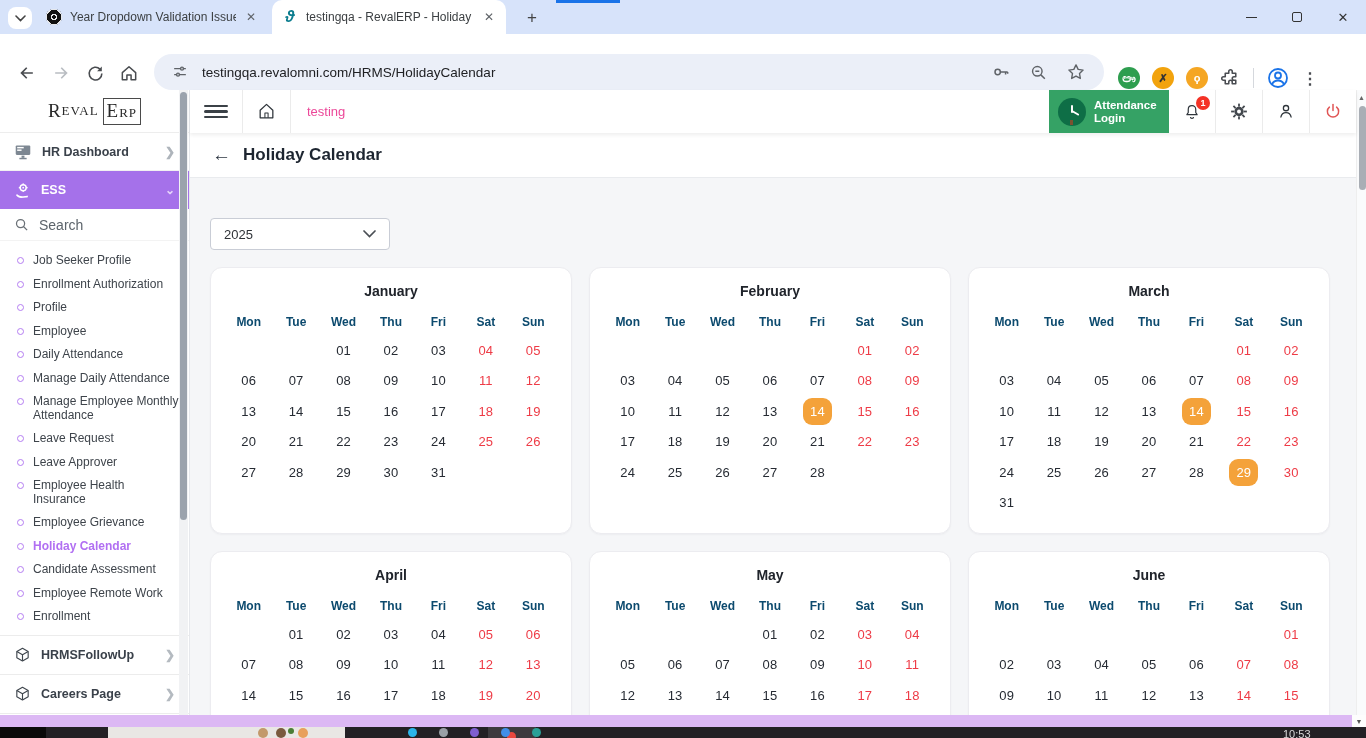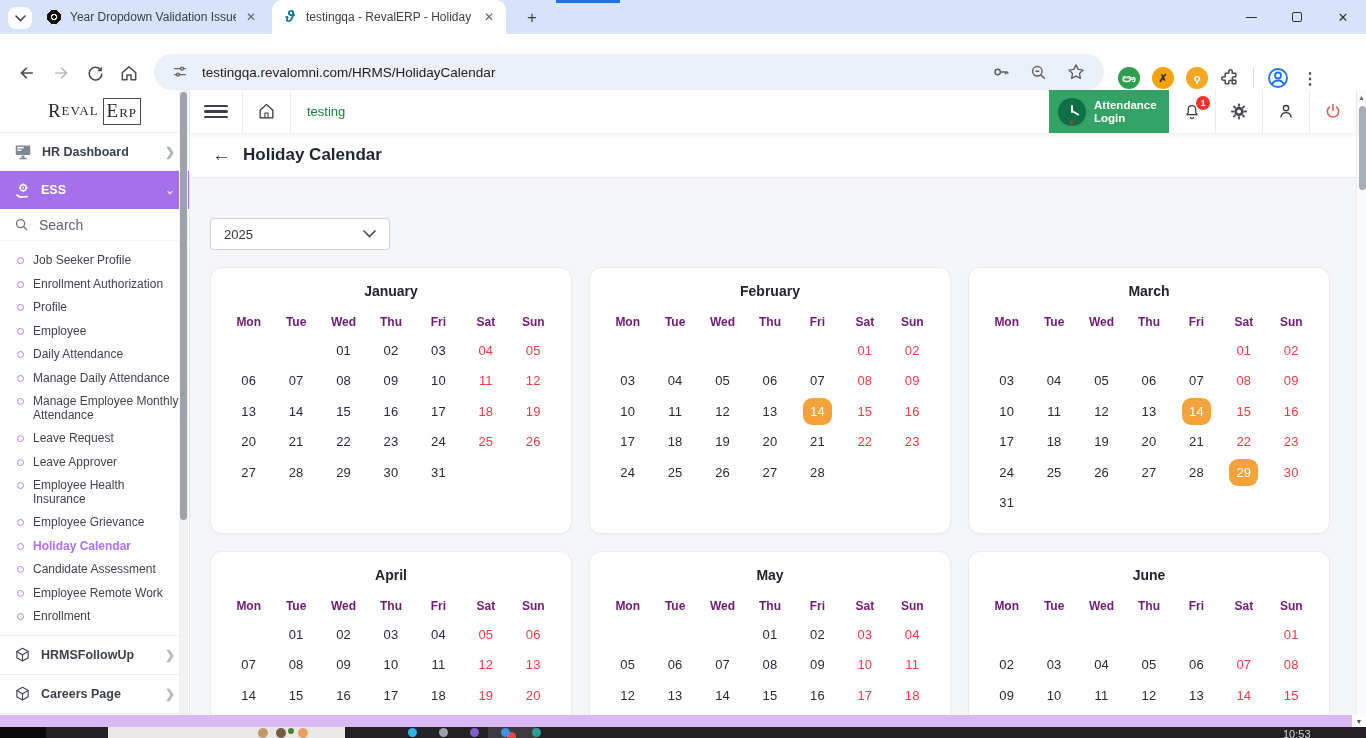--- a/index.html
+++ b/index.html
@@ -79,21 +79,21 @@
   .chev { font-size:12px; }
 
   
   .main { position:absolute; left:190px; top:0; width:1166px; height:625px; display:flex; flex-direction:column; }
   .appbar { height:43px; background:#fff; display:flex; align-items:center;
     box-shadow:0 2px 4px rgba(0,0,0,.07); position:relative; z-index:3; }
   .appbar-cell { height:43px; display:flex; align-items:center; justify-content:center; padding:0 14px; }
   .vdiv { width:1px; height:43px; background:#ebebeb; }
   .burger { width:24px; height:14px; display:flex; flex-direction:column; justify-content:space-between; }
   .burger span { display:block; height:2.4px; background:#3b4147; border-radius:2px; }
-  .workspace { font-size:13px; color:#15803d; padding-left:16px; }
+  .workspace { font-size:13px; color:#ec4899; padding-left:16px; }
   .appbar-right { margin-left:auto; display:flex; align-items:center; height:43px; }
   .att-btn { height:43px; width:120px; background:#35a265; color:#fff; display:flex; align-items:center;
     gap:8px; padding:0 9px; cursor:pointer; }
   .att-logo { width:28px; height:28px; border-radius:50%; background:#0e6e46; position:relative; flex:0 0 28px;}
   .att-logo i { position:absolute; left:13px; top:7px; width:2px; height:8px; background:#fff; border-radius:1px;}
   .att-logo b { position:absolute; left:14px; top:12px; width:8px; height:2px; background:#fff;
     border-radius:1px; transform:rotate(30deg); transform-origin:left center; }
   .att-logo u { position:absolute; left:12px; bottom:1px; width:3px; height:5px; background:#7a5230; }
   .att-txt { font-size:11.5px; font-weight:bold; line-height:13px; }
   .icon-cell { width:46px; position:relative; }
@@ -110,21 +110,21 @@
   .year-dd { width:180px; height:32px; background:#fff; border:1px solid #c9cdd6; border-radius:4px;
     display:flex; align-items:center; justify-content:space-between; padding:0 13px; cursor:pointer; }
   .year-val { font-size:13px; color:#2f3338; }
 
   .months { margin-top:17px; display:grid; grid-template-columns:repeat(3, 362px);
     column-gap:17px; row-gap:17px; }
   .month-card { width:362px; height:267px; background:#fff; border:1px solid #ececf0; border-radius:12px;
     padding:15px 14px 10px; box-shadow:0 1px 2px rgba(16,24,40,.04); }
   .month-title { text-align:center; font-size:14px; font-weight:bold; color:#20242b; margin-bottom:16px; }
   .day-names { display:grid; grid-template-columns:repeat(7,1fr); margin-bottom:6px; }
-  .day-names span { text-align:center; font-size:12px; font-weight:bold; color:#701a75; }
+  .day-names span { text-align:center; font-size:12px; font-weight:bold; color:#0c4a6e; }
   .dates { display:grid; grid-template-columns:repeat(7,1fr); grid-auto-rows:30.5px; }
   .cell { display:flex; align-items:center; justify-content:center; font-size:13px; color:#262b33;
     letter-spacing:.2px; }
   .cell.weekend { color:#ee3b46; }
   .holiday { width:29px; height:27px; background:#f4a23a; border-radius:9px; color:#fff;
     display:flex; align-items:center; justify-content:center; font-size:13px; }
 
   
   .page-scroll { position:absolute; right:0; top:0; width:10px; height:625px; background:#fafbfc;
     border-left:1px solid #eee; }

